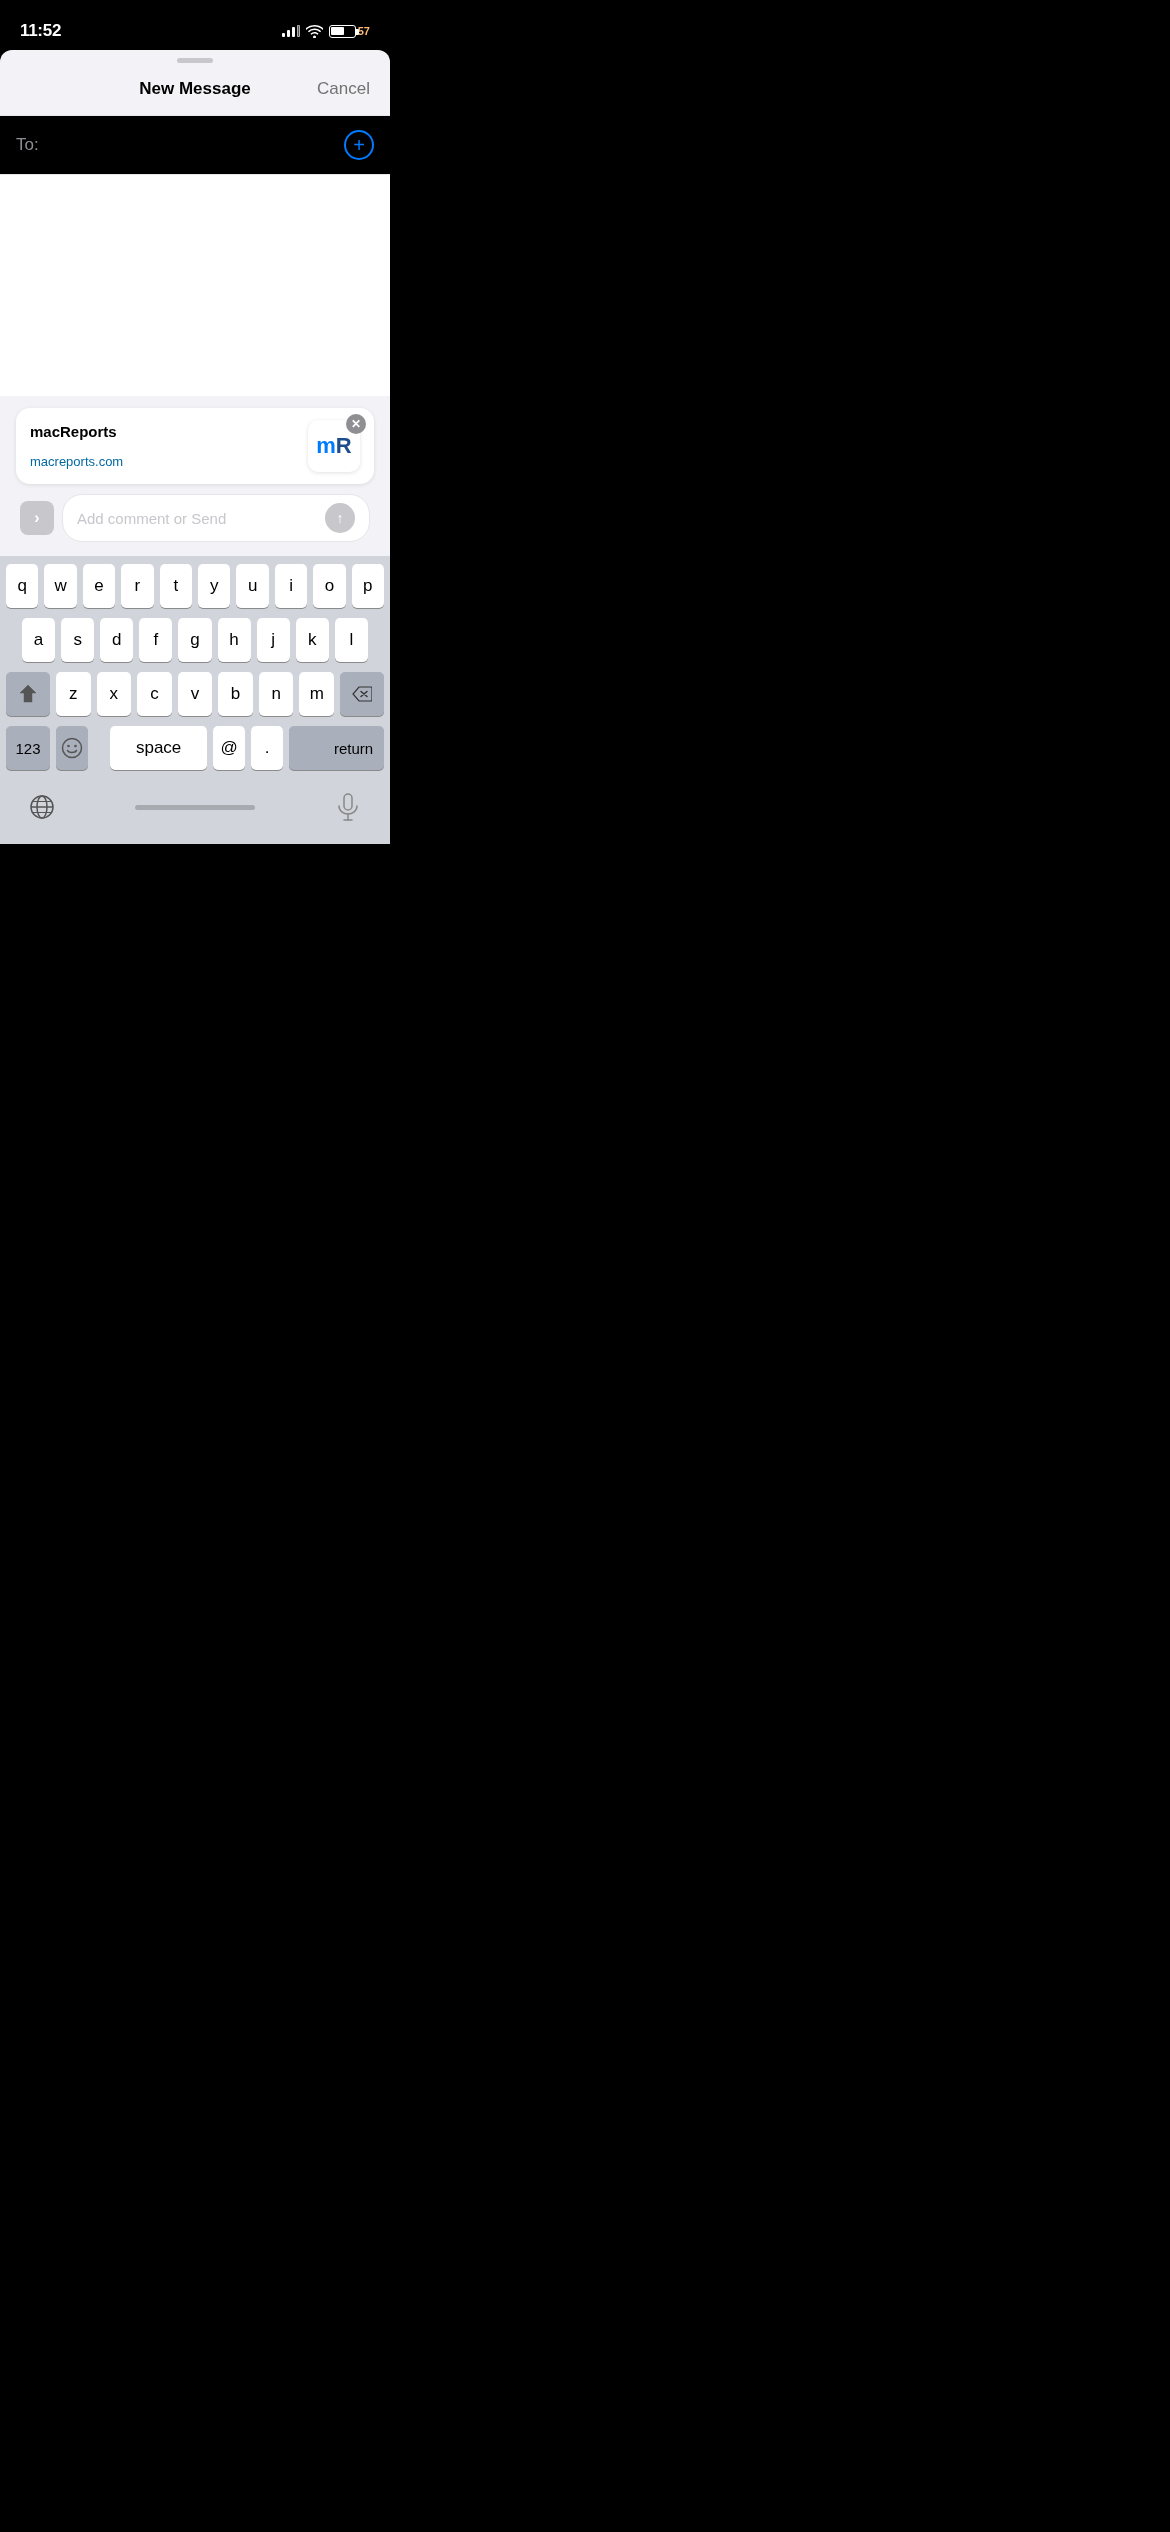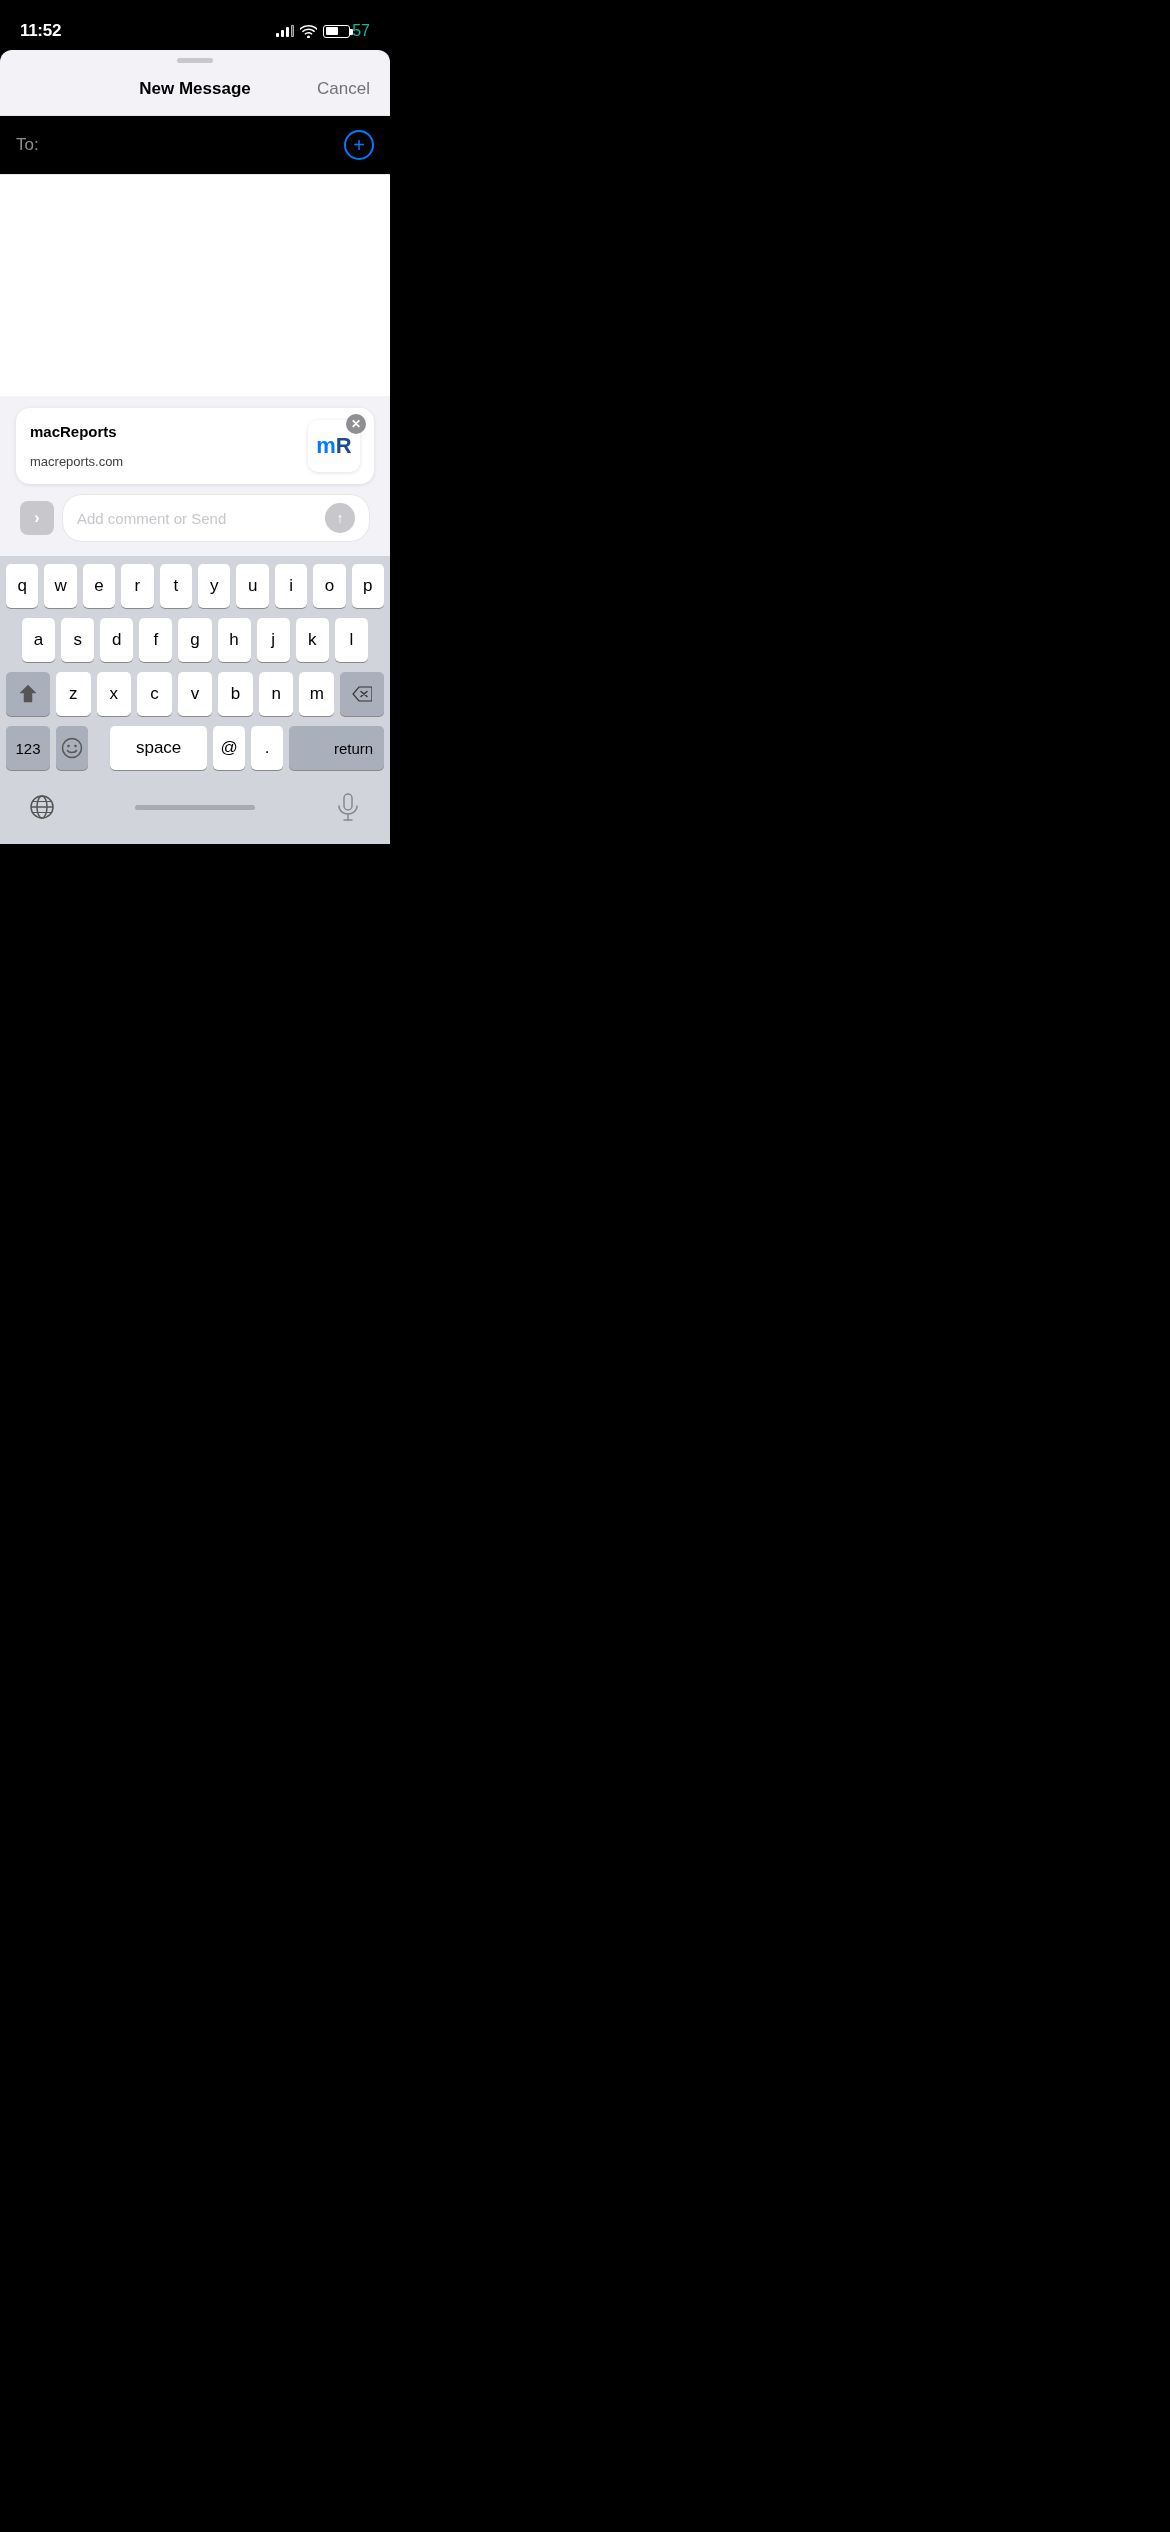--- a/index.html
+++ b/index.html
@@ -163,21 +163,21 @@
       display: flex;
       flex-direction: column;
     }
     .share-card-title {
       font-size: 15px;
       font-weight: 700;
       color: #000;
     }
     .share-card-url {
       font-size: 13px;
-      color: #404040;
+      color: #0369a1;
       margin-top: 14px;
     }
     .share-card-logo {
       display: flex;
       align-items: center;
       gap: 4px;
       position: relative;
     }
     .logo-box {
       width: 52px;
@@ -359,21 +359,21 @@
 
     <svg width="17" height="13" viewBox="0 0 17 13" fill="white">
       <path d="M8.5 10.5a1.5 1.5 0 1 1 0 3 1.5 1.5 0 0 1 0-3zm0-3.5c1.6 0 3 .65 4.04 1.7l-1.06 1.06A4.44 4.44 0 0 0 8.5 8.5c-1.18 0-2.24.46-3.04 1.2L4.4 8.64A5.94 5.94 0 0 1 8.5 7zm0-3.5c2.6 0 4.93 1.05 6.63 2.74l-1.06 1.07A8.44 8.44 0 0 0 8.5 5a8.44 8.44 0 0 0-5.57 2.31L1.87 6.24A9.94 9.94 0 0 1 8.5 3.5zm0-3.5C12.2 0 15.55 1.5 17.97 3.92L16.9 5A12.44 12.44 0 0 0 8.5 1.5 12.44 12.44 0 0 0 .1 5L-.97 3.92A13.94 13.94 0 0 1 8.5 0z"></path>
     </svg>
 
     <div style="display:flex;align-items:center;gap:2px;">
       <div style="width:27px;height:13px;border:1.5px solid #fff;border-radius:3px;position:relative;padding:1.5px;">
         <div style="width:57%;height:100%;background:#fff;border-radius:1px;"></div>
         <div style="position:absolute;right:-4px;top:3px;width:3px;height:6px;background:#fff;border-radius:0 1px 1px 0;"></div>
       </div>
-      <span style="color:#14b8a6;font-size:16px;font-weight:400;">57</span>
+      <span style="color:#fdba74;font-size:11px;font-weight:700;">57</span>
     </div>
   </div>
 </div>
 
 <div class="sheet">
 
   <div class="sheet-handle">
     <div class="handle-bar"></div>
   </div>
 

